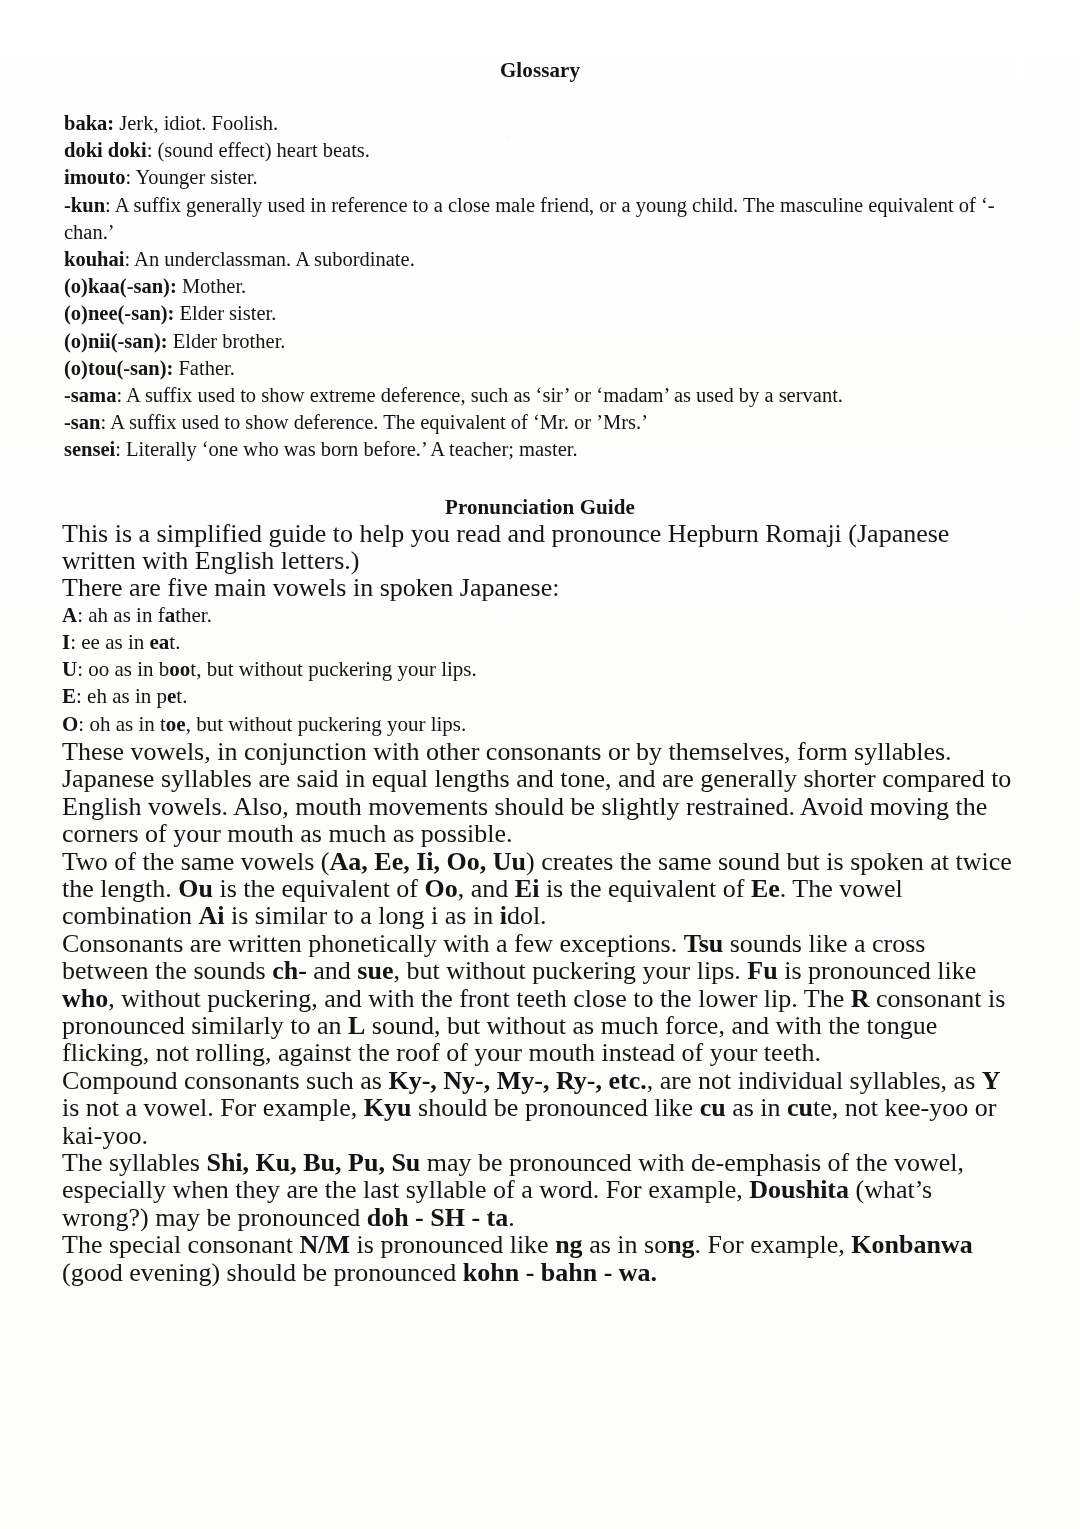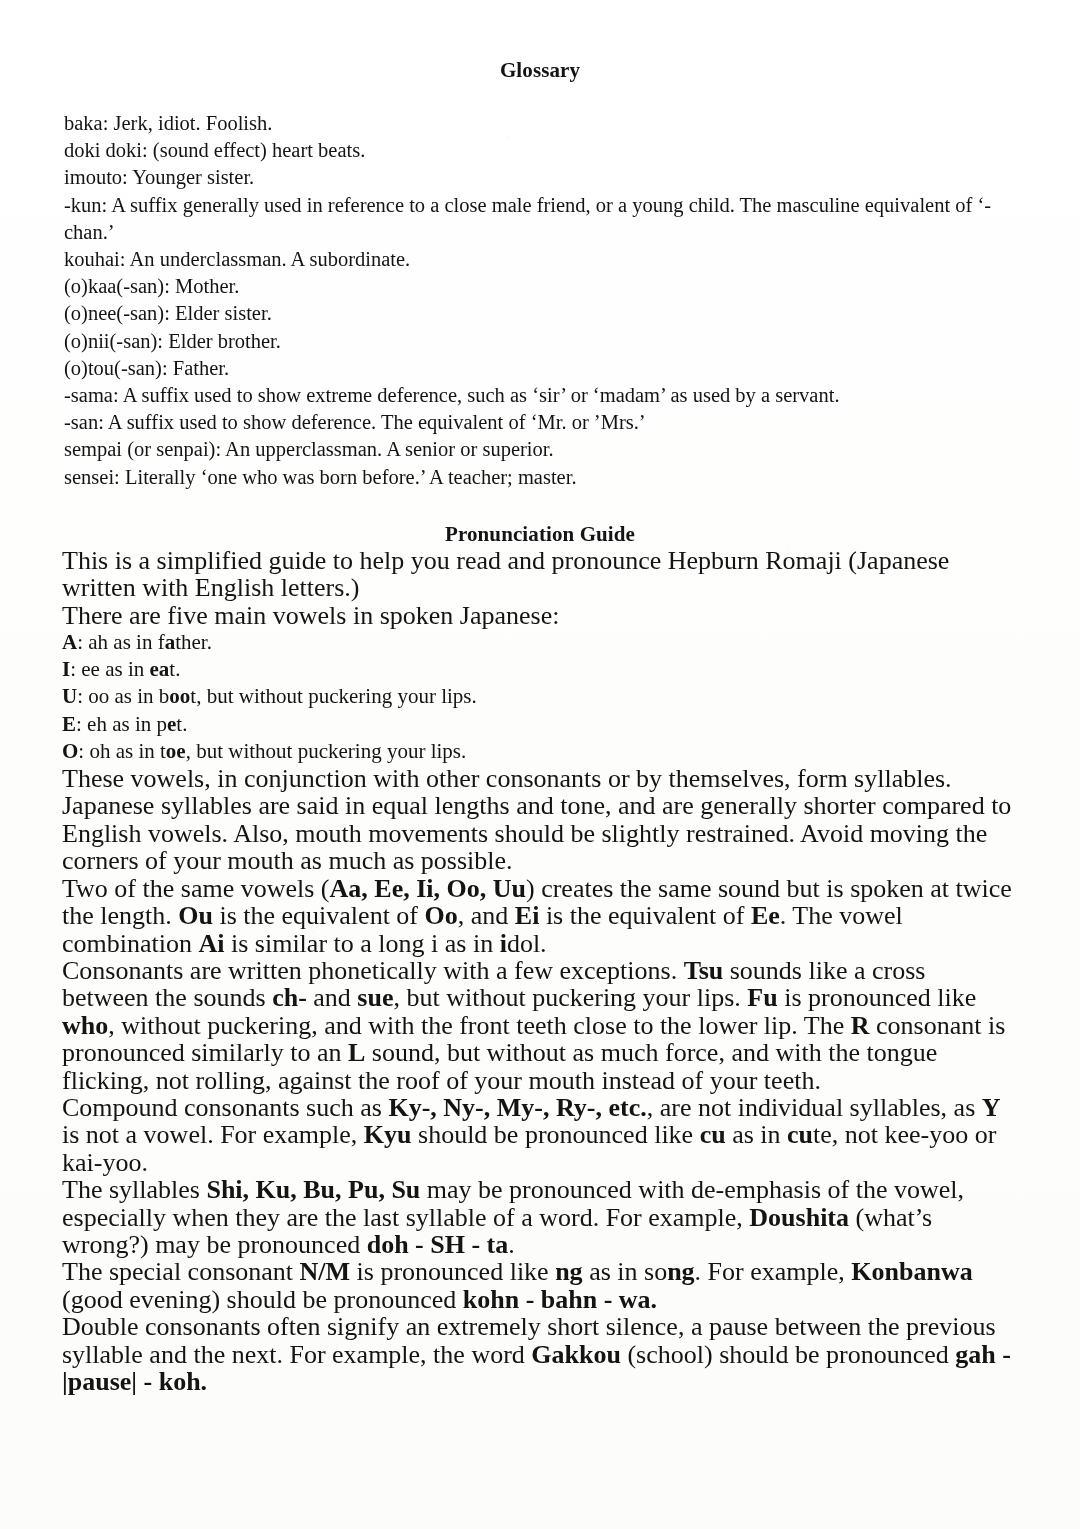--- a/index.html
+++ b/index.html
@@ -55,21 +55,21 @@
     margin-top: 27px;
     margin-left: 2px;
   }
   .glossary-entry {
     font-size: 20.5px;
     line-height: 27.2px;
     text-align: left;
     margin: 0;
     text-indent: 0;
   }
-  .term { font-weight: normal; }
+  .term { font-weight: bold; }
 
   p.body-par {
     font-size: 26px;
     line-height: 27.4px;
     margin: 0;
     text-align: left;
   }
   .gap-lg { margin-top: 33px; }
   .gap-md { margin-top: 28px; }
   .vowel-list { margin-top: 0; }
@@ -95,21 +95,20 @@
         <p class="glossary-entry"><span class="term">doki doki</span><span>: (sound effect) heart beats.</span></p>
         <p class="glossary-entry"><span class="term">imouto</span><span>: Younger sister.</span></p>
         <p class="glossary-entry"><span class="term">-kun</span><span>: A suffix generally used in reference to a close male friend, or a young child.  The masculine equivalent of ‘-chan.’</span></p>
         <p class="glossary-entry"><span class="term">kouhai</span><span>: An underclassman.  A subordinate.</span></p>
         <p class="glossary-entry"><span class="term">(o)kaa(-san):</span><span> Mother.</span></p>
         <p class="glossary-entry"><span class="term">(o)nee(-san):</span><span> Elder sister.</span></p>
         <p class="glossary-entry"><span class="term">(o)nii(-san):</span><span> Elder brother.</span></p>
         <p class="glossary-entry"><span class="term">(o)tou(-san):</span><span> Father.</span></p>
         <p class="glossary-entry"><span class="term">-sama</span><span>: A suffix used to show extreme deference, such as ‘sir’ or ‘madam’ as used by a servant.</span></p>
         <p class="glossary-entry"><span class="term">-san</span><span>: A suffix used to show deference.  The equivalent of ‘Mr. or ’Mrs.’</span></p>
-        <p class="glossary-entry"><span class="term">sempai (or senpai)</span><span>: An upperclassman.  A senior or superior.</span></p>
         <p class="glossary-entry"><span class="term">sensei</span><span>: Literally ‘one who was born before.’  A teacher; master.</span></p>
       </div>
 
     <div id="pronunciation-title-wrap">
       <h1 class="section-title">Pronunciation Guide</h1>
     </div>
 
     <p class="body-par gap-lg">This is a simplified guide to help you read and pronounce Hepburn Romaji (Japanese written with English letters.)</p>
 
     <p class="body-par gap-md">There are five main vowels in spoken Japanese:</p>
@@ -127,16 +126,15 @@
     <p class="body-par gap-lg" id="par-double-vowels"><span>Two of the same vowels (</span><b>Aa, Ee, Ii, Oo, Uu</b><span>) creates the same sound but is spoken at twice the length.  </span><b>Ou</b><span> is the equivalent of </span><b>Oo</b><span>, and </span><b>Ei</b><span> is the equivalent of </span><b>Ee</b><span>.  The vowel combination </span><b>Ai</b><span> is similar to a long i as in </span><b>i</b><span>dol.</span></p>
 
     <p class="body-par gap-lg" id="par-consonants"><span>Consonants are written phonetically with a few exceptions.  </span><b>Tsu</b><span> sounds like a cross between the sounds </span><b>ch-</b><span> and </span><b>sue</b><span>, but without puckering your lips.  </span><b>Fu</b><span> is pronounced like </span><b>who</b><span>, without puckering, and with the front teeth close to the lower lip.  The </span><b>R</b><span> consonant is pronounced similarly to an </span><b>L</b><span> sound, but without as much force, and with the tongue flicking, not rolling, against the roof of your mouth instead of your teeth.</span></p>
 
     <p class="body-par gap-lg" id="par-compound"><span>Compound consonants such as </span><b>Ky-, Ny-, My-, Ry-, etc.</b><span>, are not individual syllables, as </span><b>Y</b><span> is not a vowel.  For example, </span><b>Kyu</b><span> should be pronounced like </span><b>cu</b><span> as in </span><b>cu</b><span>te, not kee-yoo or kai-yoo.</span></p>
 
     <p class="body-par gap-lg" id="par-deemphasis"><span>The syllables </span><b>Shi, Ku, Bu, Pu, Su</b><span> may be pronounced with de-emphasis of the vowel, especially when they are the last syllable of a word.  For example, </span><b>Doushita</b><span> (what’s wrong?) may be pronounced </span><b>doh - SH - ta</b><span>.</span></p>
 
     <p class="body-par gap-lg" id="par-nasal"><span>The special consonant </span><b>N/M</b><span> is pronounced like </span><b>ng</b><span> as in so</span><b>ng</b><span>.  For example, </span><b>Konbanwa</b><span> (good evening) should be pronounced </span><b>kohn - bahn - wa.</b></p>
 
-    <p class="body-par gap-lg" id="par-double-consonants"><span>Double consonants often signify an extremely short silence, a pause between the previous syllable and the next.  For example, the word </span><b>Gakkou</b><span> (school) should be pronounced </span><b>gah - |pause| - koh.</b></p>
 
   </div>
 </div>
 
 </body></html>

